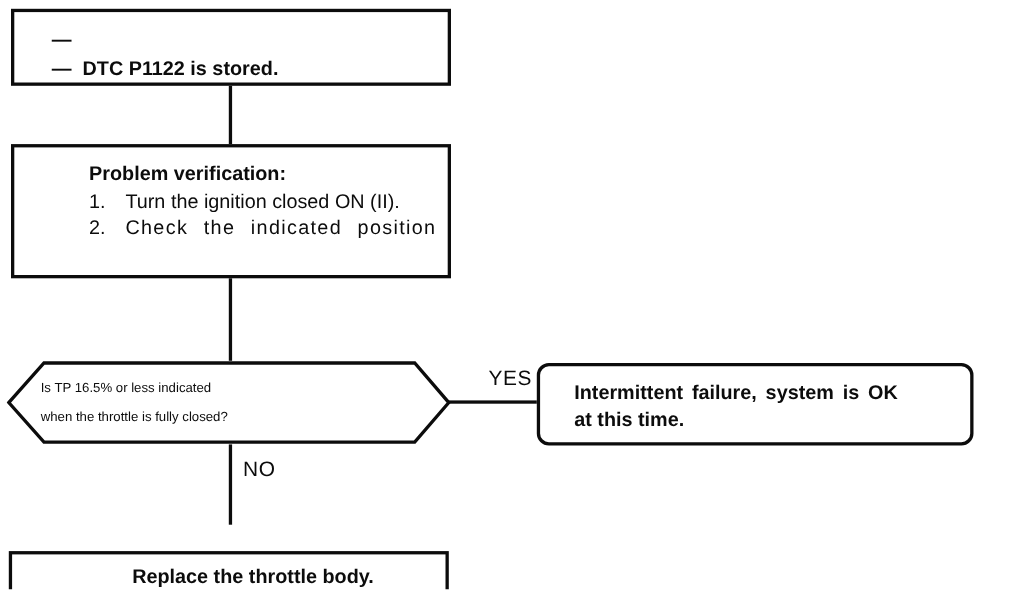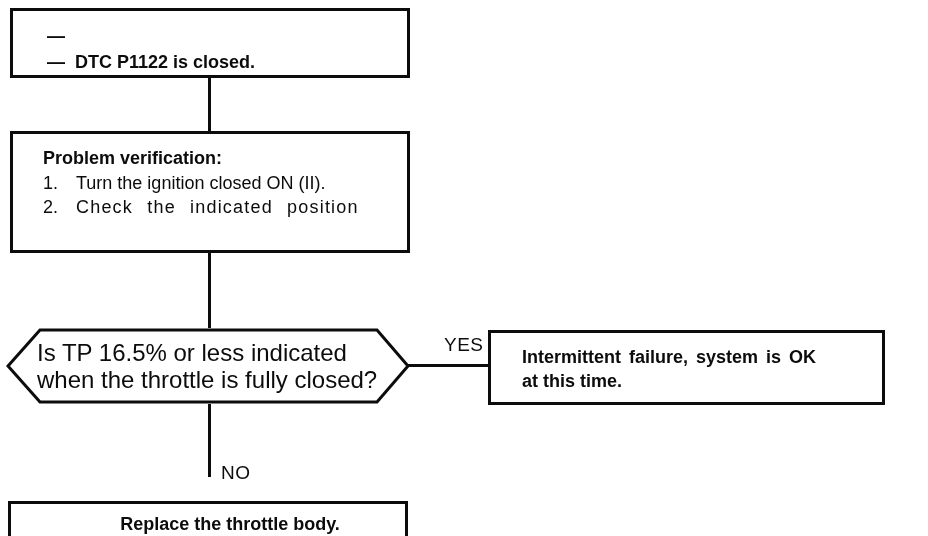--- a/index.html
+++ b/index.html
@@ -26,43 +26,43 @@
     background: var(--ink);
   }
 
   
   .symptom-box { left: 10px; top: 8px; width: 400px; height: 70px; }
   .symptom-box .inner { padding: 12px 6px 0 34px; }
   .symptom-line { display: flex; line-height: 26px; font-size: 18px; font-weight: bold; }
   .symptom-line .dash { width: 28px; flex: 0 0 28px; }
 
   
-  .verification-box { left: 10px; top: 131px; width: 400px; height: 122px; }
+  .verification-box { left: 10px; top: 131px; width: 400px; height: 122px; padding-left: 38px; }
   .verification-box .inner { padding: 12px 4px 0 30px; font-size: 18px; line-height: 24px; }
   .verification-title { font-weight: bold; line-height: 25px; }
   .step-row { display: flex; }
   .step-num { width: 33px; flex: 0 0 33px; }
   .step-wide { letter-spacing: 1.2px; word-spacing: 8px; }
 
   
   .decision-wrap { position: absolute; left: 6px; top: 328px; width: 404px; height: 76px; }
   .decision-wrap svg { position: absolute; left: 0; top: 0; display: block; }
   .decision-text {
     position: absolute; left: 31px; top: 50%;
     transform: translateY(-50%);
-    font-size: 24px; line-height: 27px; white-space: nowrap;
+    font-size: 12px; line-height: 27px; white-space: nowrap;
   }
 
   
   .branch-label { position: absolute; font-size: 19px; letter-spacing: 0.5px; }
   .yes-label { left: 444px; top: 334px; }
-  .no-label  { left: 221px; top: 417px; margin-top: 45px; }
+  .no-label  { left: 221px; top: 417px; }
 
   
-  .yes-box { left: 488px; top: 330px; width: 397px; height: 75px; }
+  .yes-box { left: 488px; top: 330px; width: 397px; height: 75px; border-radius: 11px; }
   .yes-box .inner { padding: 12px 4px 0 31px; font-size: 18px; line-height: 24px; font-weight: bold; }
   .yes-box .wide { word-spacing: 3px; }
 
   
   .no-box { left: 8px; top: 501px; width: 400px; height: 47px; padding-left: 44px; }
   .no-box .inner {
     height: 41px; display: flex; align-items: center; justify-content: center;
     font-size: 18px; font-weight: bold;
   }
 
@@ -77,21 +77,21 @@
 
 <div class="canvas">
 
   <div class="node symptom-box">
     <div class="inner">
       <div class="symptom-line">
         <span class="dash">—</span>
       </div>
       <div class="symptom-line">
         <span class="dash">—</span>
-        <span>DTC P1122 is closed.</span>
+        <span>DTC P1122 is stored.</span>
       </div>
     </div>
   </div>
 
   <div class="connector c1"></div>
 
   <div class="node verification-box">
     <div class="inner">
       <div class="verification-title">Problem verification:</div>
       <div class="step-row">

